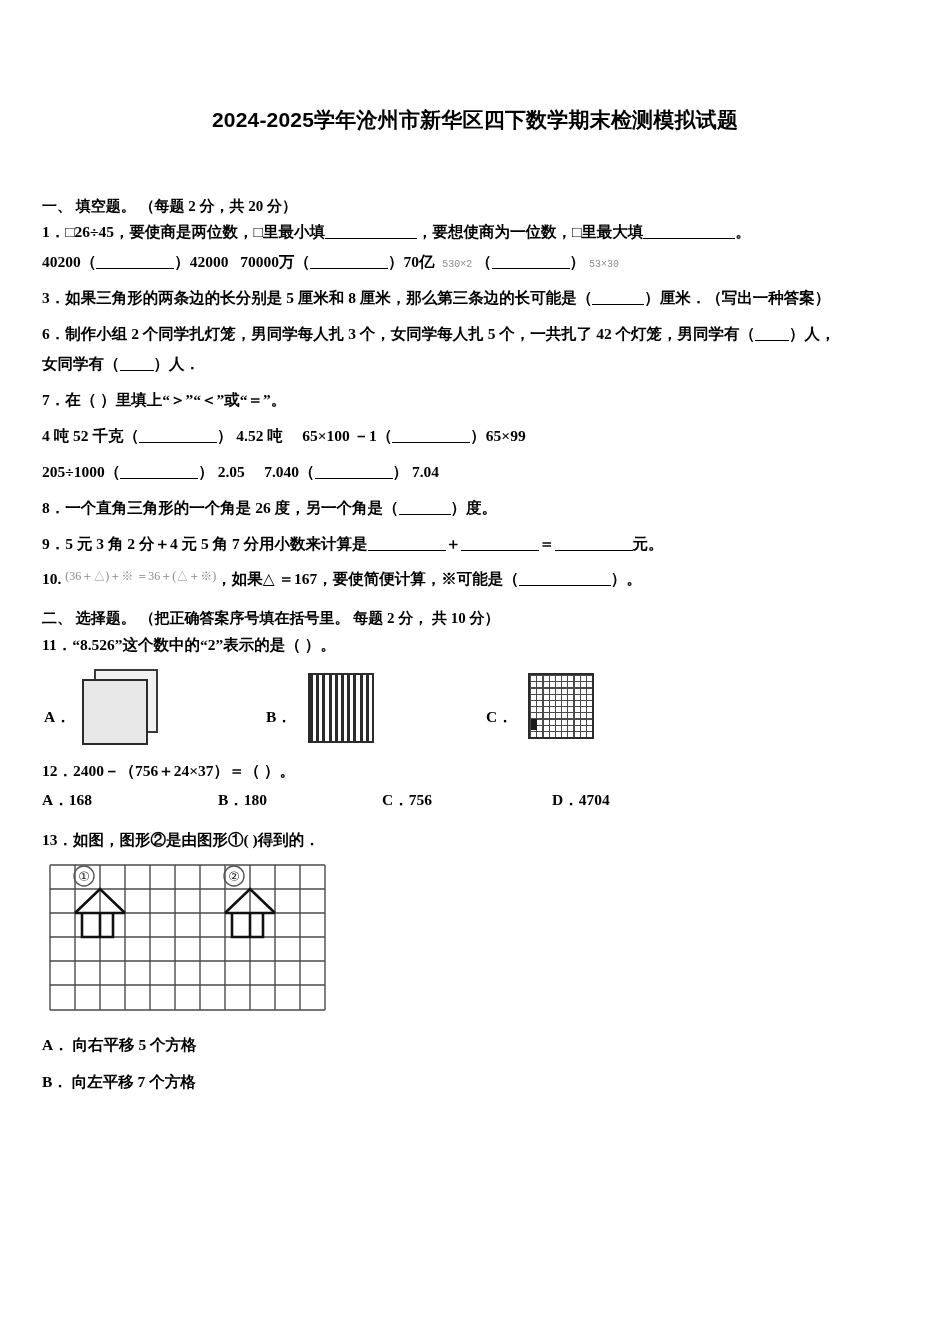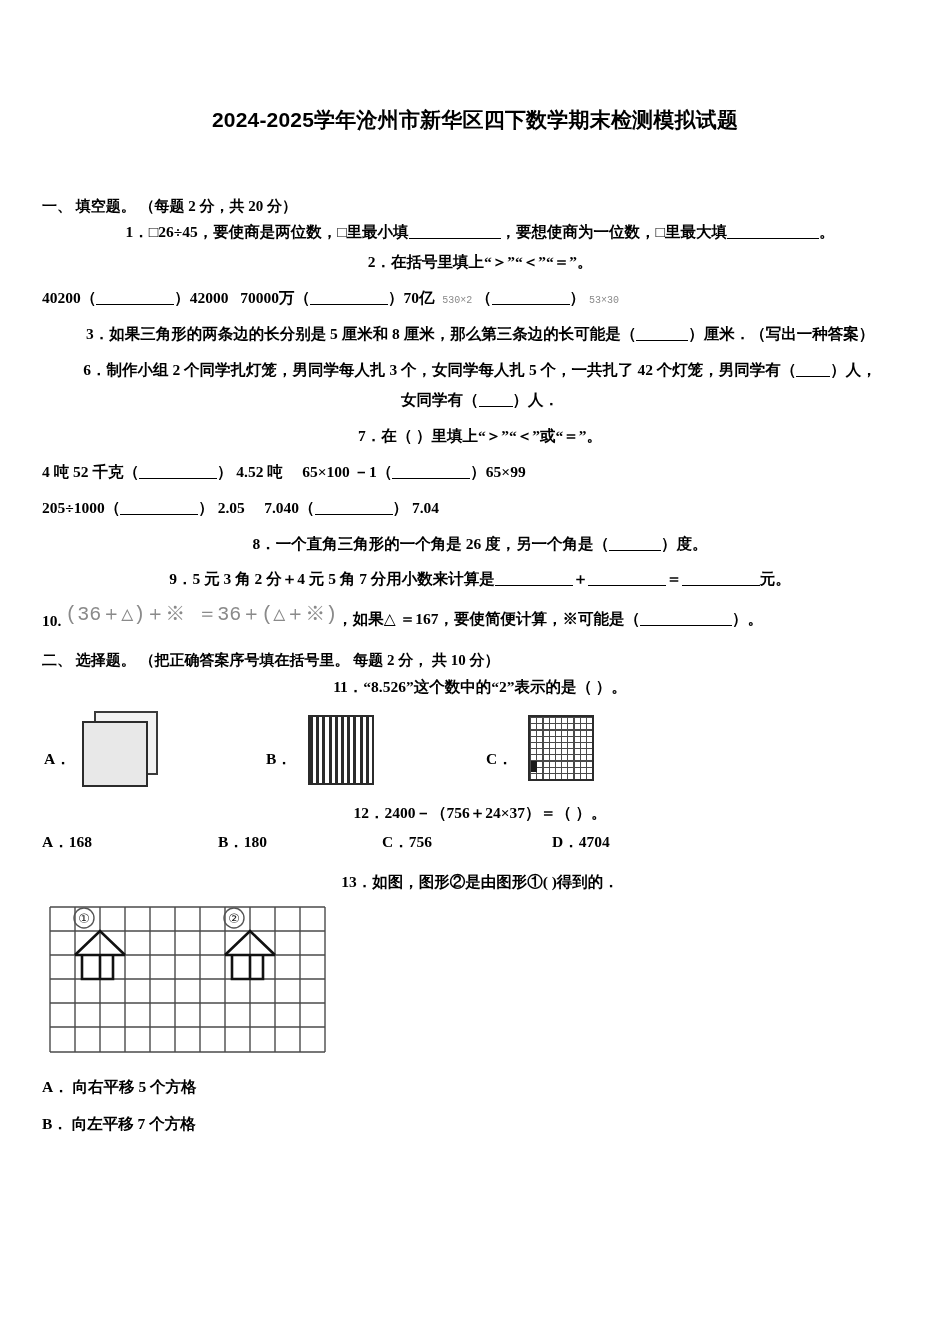--- a/index.html
+++ b/index.html
@@ -49,42 +49,41 @@
   }
   .sec-head {
     font-size: 15px;
     font-weight: bold;
     margin-bottom: 6px;
     white-space: nowrap;
   }
   .q {
     margin-bottom: 15px;
     white-space: nowrap;
-    text-align: center;
   }
   .q.tight { margin-bottom: 9px; }
   .sub {
     margin-bottom: 15px;
     white-space: nowrap;
   }
   .blank-s { display:inline-block; border-bottom:1.3px solid #000; width:34px; height:0.95em; vertical-align:-2px;}
   .blank-m { display:inline-block; border-bottom:1.3px solid #000; width:52px; height:0.95em; vertical-align:-2px;}
   .blank-l { display:inline-block; border-bottom:1.3px solid #000; width:78px; height:0.95em; vertical-align:-2px;}
   .blank-xl{ display:inline-block; border-bottom:1.3px solid #000; width:92px; height:0.95em; vertical-align:-2px;}
   .gray-math {
     color: #8a8a8a;
     font-family: Liberation Mono, monospace;
     font-weight: normal;
     font-size: 10px;
   }
   .formula-10 {
     color: #8a8a8a;
-    font-family: Liberation Mono, monospace;
+    font-family: Liberation Serif, serif;
     font-weight: normal;
-    font-size: 20px;
+    font-size: 12px;
     position: relative;
     top: -4px;
   }
   .q10row { white-space: nowrap; margin-bottom: 15px; }
   .q10num { display:inline-block; vertical-align: bottom; }
 
   
   .opt-row {
     position: relative;
     height: 92px;
@@ -181,23 +180,20 @@
   <div class="doc-title">2024-2025学年沧州市新华区四下数学期末检测模拟试题</div>
 
   <div class="content">
 
     <div class="line sec-head">一、 填空题。 （每题 2 分，共 20 分）</div>
 
     <div class="line q tight">
       <span>1．</span><span>□26÷45，要使商是两位数，□里最小填</span><span class="blank-xl"></span><span>，要想使商为一位数，□里最大填</span><span class="blank-xl"></span><span>。</span>
     </div>
 
-    <div class="line q">
-      <span>2．</span><span>在括号里填上“＞”“＜”“＝”。</span>
-    </div>
 
     <div class="line sub">
       <span>40200（</span><span class="blank-l"></span><span>）42000</span>&nbsp;&nbsp;&nbsp;<span>70000万（</span><span class="blank-l"></span><span>）70亿</span>&nbsp;&nbsp;<span class="gray-math">530×2</span>&nbsp;<span>（</span><span class="blank-l"></span><span>）</span>&nbsp;<span class="gray-math">53×30</span>
     </div>
 
     <div class="line q">
       <span>3．</span><span>如果三角形的两条边的长分别是 5 厘米和 8 厘米，那么第三条边的长可能是（</span><span class="blank-m"></span><span>）厘米．（写出一种答案）</span>
     </div>
 
 

